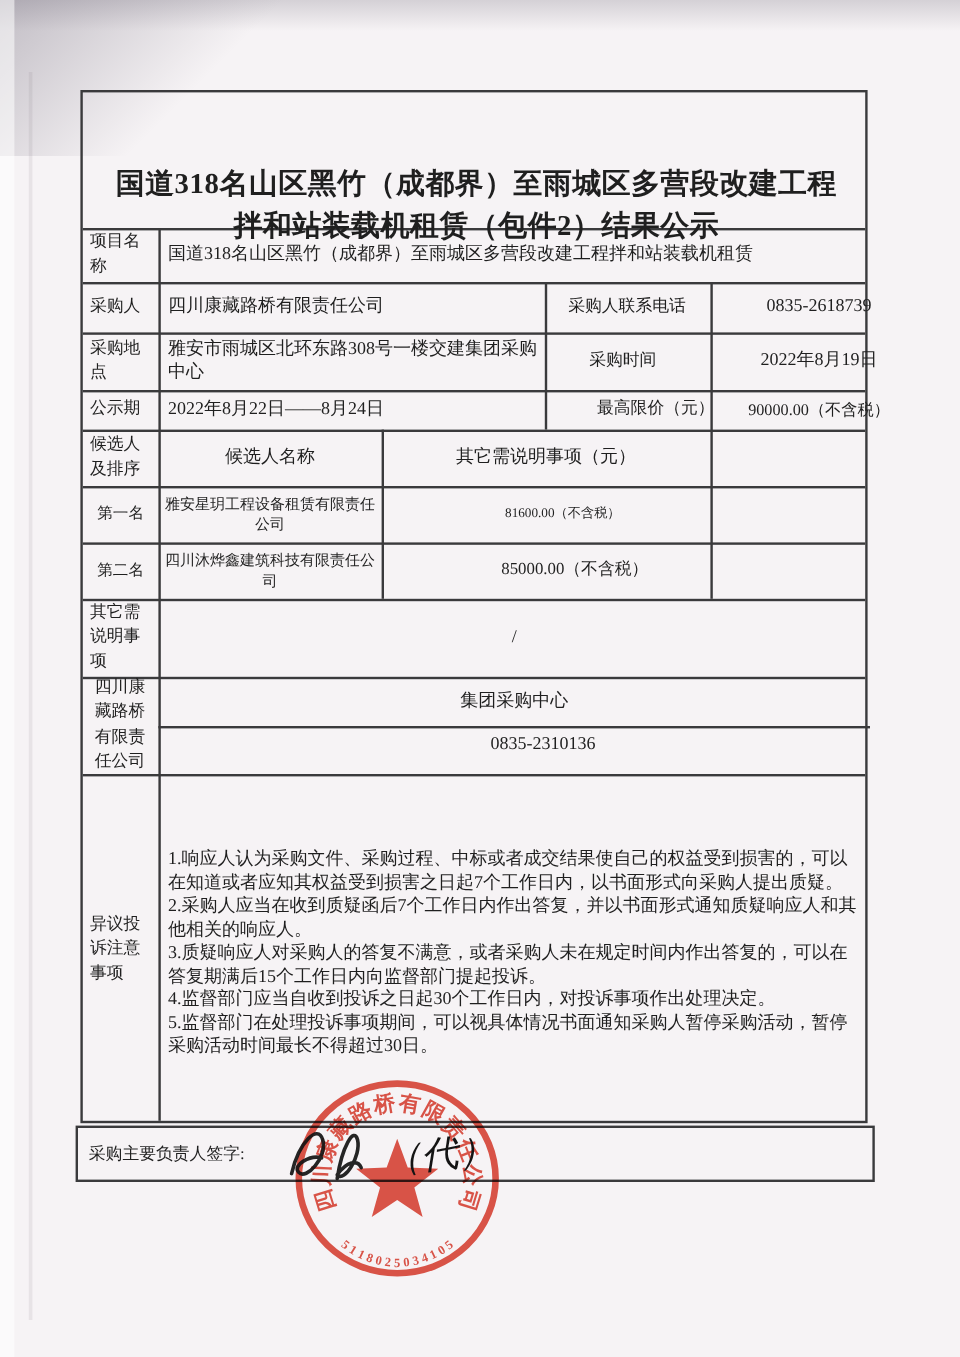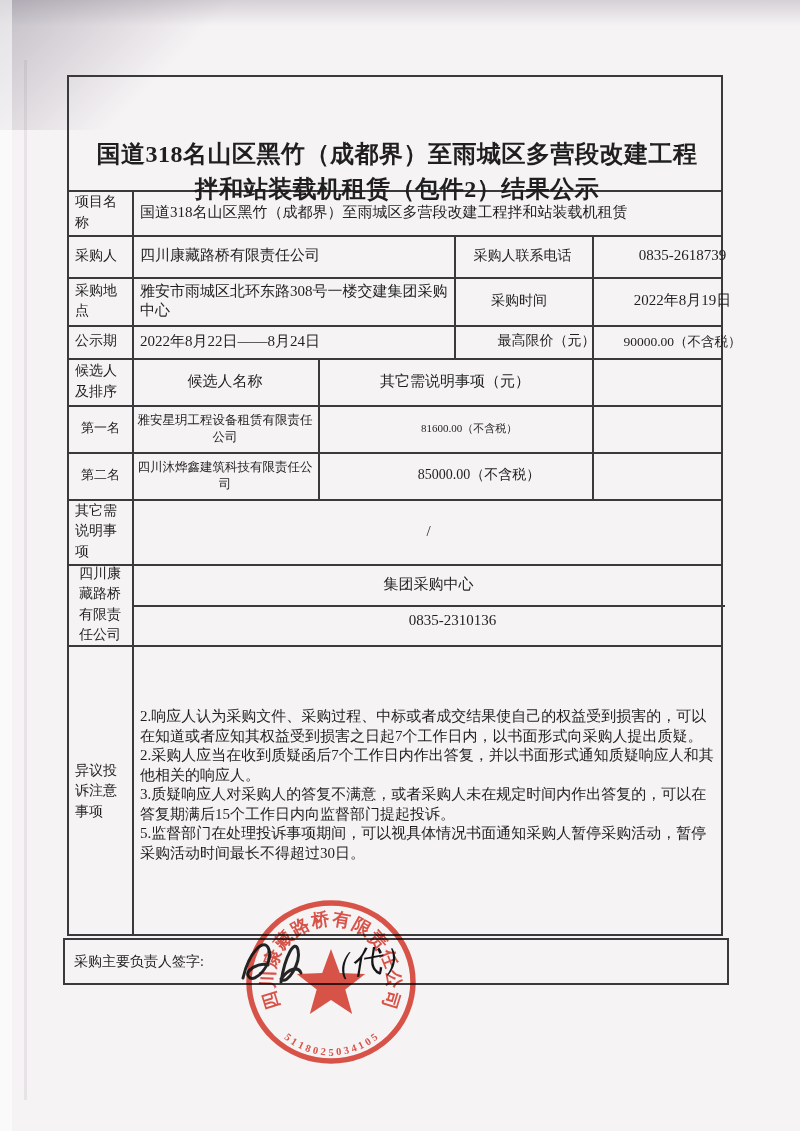--- a/index.html
+++ b/index.html
@@ -99,23 +99,24 @@
 
     <div class="cell lab" style="left:0;top:422px;width:63px;height:65px">其它需说明事项</div>
     <div class="cell c" style="left:63px;top:422px;width:593px;height:65px">/</div>
 
     <div class="cell lab labc" style="left:0;top:487px;width:63px;height:81px">四川康藏路桥有限责任公司</div>
     <div class="cell c" style="left:63px;top:487px;width:593px;height:41px">集团采购中心</div>
     <div class="cell c nw" style="left:63px;top:524px;width:593px;height:40px">0835-2310136</div>
 
     <div class="cell lab" style="left:0;top:568px;width:63px;height:293px">异议投诉注意事项</div>
     <div class="cell objtext" style="left:63px;top:568px;width:593px;height:293px">
-      <div>2.响应人认为采购文件、采购过程、中标或者成交结果使自己的权益受到损害的，可以在知道或者应知其权益受到损害之日起7个工作日内，以书面形式向采购人提出质疑。</div>
+      <div>1.响应人认为采购文件、采购过程、中标或者成交结果使自己的权益受到损害的，可以在知道或者应知其权益受到损害之日起7个工作日内，以书面形式向采购人提出质疑。</div>
       <div>2.采购人应当在收到质疑函后7个工作日内作出答复，并以书面形式通知质疑响应人和其他相关的响应人。</div>
       <div>3.质疑响应人对采购人的答复不满意，或者采购人未在规定时间内作出答复的，可以在答复期满后15个工作日内向监督部门提起投诉。</div>
+      <div>4.监督部门应当自收到投诉之日起30个工作日内，对投诉事项作出处理决定。</div>
       <div>5.监督部门在处理投诉事项期间，可以视具体情况书面通知采购人暂停采购活动，暂停采购活动时间最长不得超过30日。</div>
     </div>
   </div>
 
   <div class="signbox">
     <span class="slabel">采购主要负责人签字:</span>
   </div>
 
   <svg class="stamp" viewBox="0 0 210 210">
     <ellipse cx="105" cy="105" rx="82" ry="79" fill="none" stroke="#dc3f31" stroke-width="5.5"></ellipse>

